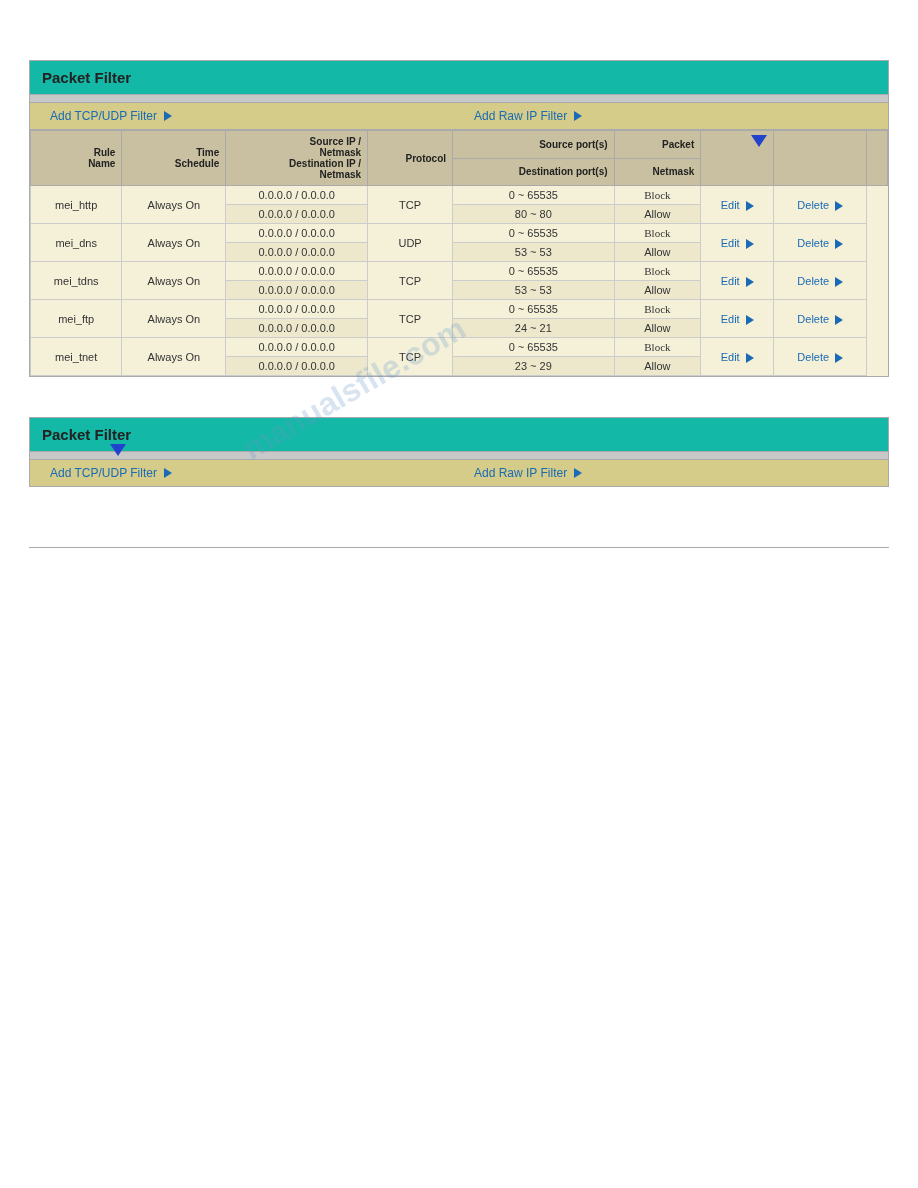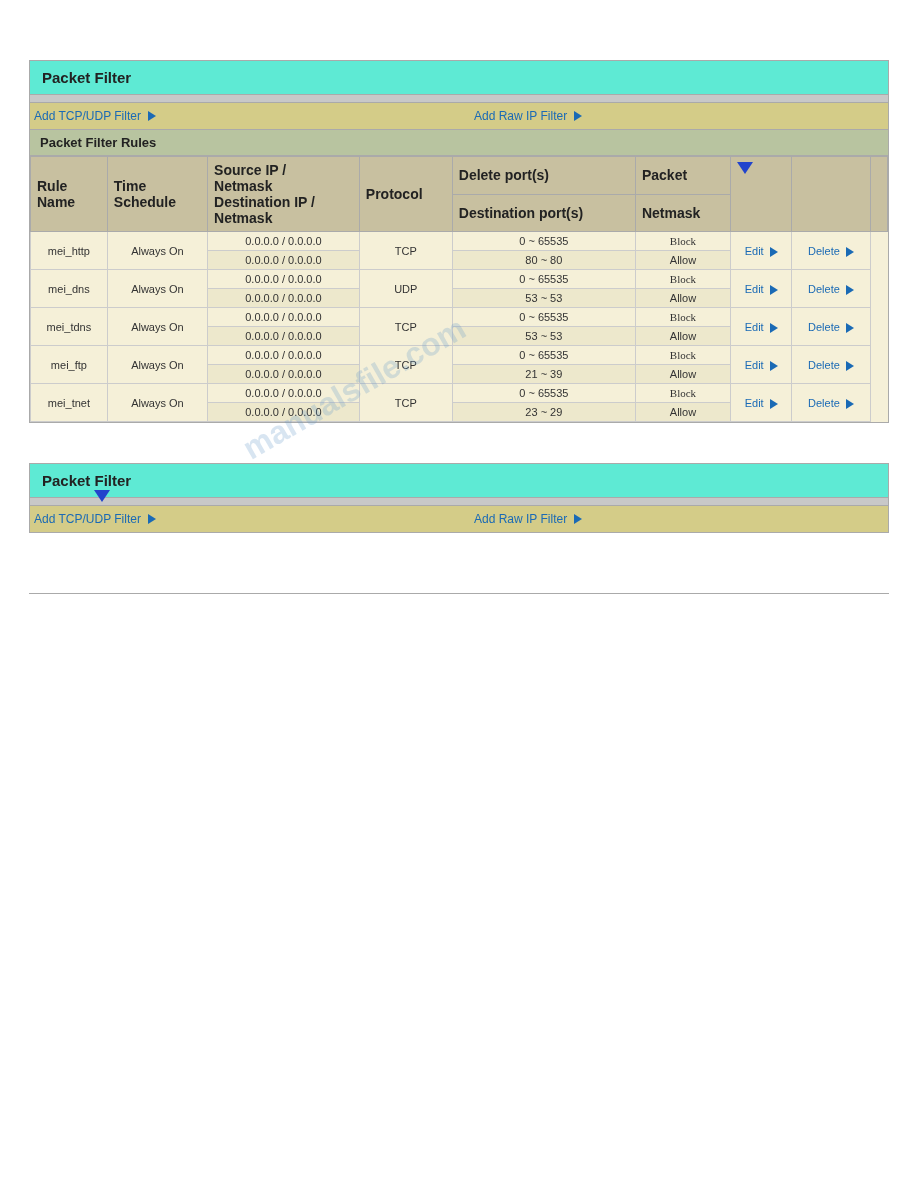--- a/index.html
+++ b/index.html
@@ -12,42 +12,42 @@
     }
 
     .page-wrapper {
       max-width: 860px;
       margin: 0 auto;
       padding-top: 40px;
     }
 
     
     .section-title {
-      background: #5eead4;
+      background: #14b8a6;
       border: 1px solid #aaa;
       padding: 8px 12px;
       font-size: 15px;
       font-weight: bold;
       color: #222;
     }
 
     
     .gray-bar {
       background: #c8c8c8;
       height: 8px;
       border: 1px solid #aaa;
       border-top: none;
     }
 
     
     .add-filter-bar {
       background: #d4cc88;
       border: 1px solid #aaa;
       border-top: none;
-      padding: 6px 4px;
+      padding: 6px 20px;
       display: flex;
       align-items: center;
       gap: 10px;
     }
 
     .add-filter-bar .left-link {
       flex: 1;
     }
 
     .add-filter-bar .right-link {
@@ -94,25 +94,25 @@
     }
 
     table.packet-table {
       width: 100%;
       border-collapse: collapse;
       background: #f5f0d8;
     }
 
     table.packet-table th {
       background: #c8c0a0;
-      text-align: left;
+      text-align: right;
       padding: 5px 6px;
       border: 1px solid #aaa;
       font-weight: bold;
-      font-size: 14px;
+      font-size: 10px;
       color: #222;
     }
 
     table.packet-table td {
       text-align: center;
       padding: 3px 6px;
       border: 1px solid #ccc;
       font-size: 11px;
       vertical-align: middle;
     }
@@ -200,30 +200,29 @@
       </div>
       <div class="right-link">
         <a class="link-blue">
           <span>Add Raw IP Filter</span>
           <span class="arrow-right"></span>
         </a>
       </div>
     </div>
 
     <div class="rules-container">
-      <div class="rules-title-bar">Packet Filter Rules</div>
 
       <table class="packet-table">
         <thead>
           <tr>
             <th rowspan="2">Rule<br>Name</th>
             <th rowspan="2">Time<br>Schedule</th>
             <th rowspan="2">Source IP /<br>Netmask<br>Destination IP /<br>Netmask</th>
             <th rowspan="2">Protocol</th>
-            <th>Delete port(s)</th>
+            <th>Source port(s)</th>
             <th>Packet</th>
             <th rowspan="2" style="vertical-align:top; padding-top:4px;">
               <div class="arrow-down-blue"></div>
             </th>
             <th rowspan="2" style="background:#c8c0a0;"></th>
             <th rowspan="2" style="background:#c8c0a0;"></th>
           </tr>
           <tr>
             <th>Destination port(s)</th>
             <th>Netmask</th>
@@ -284,21 +283,21 @@
             <td rowspan="2">Always On</td>
             <td>0.0.0.0 / 0.0.0.0</td>
             <td rowspan="2">TCP</td>
             <td>0 ~ 65535</td>
             <td class="status-block">Block</td>
             <td rowspan="2"><a class="edit-btn">Edit <span class="arrow-right"></span></a></td>
             <td rowspan="2"><a class="delete-btn">Delete <span class="arrow-right"></span></a></td>
           </tr>
           <tr>
             <td>0.0.0.0 / 0.0.0.0</td>
-            <td>21 ~ 39</td>
+            <td>24 ~ 21</td>
             <td class="status-allow">Allow</td>
           </tr>
 
           <tr>
             <td rowspan="2">mei_tnet</td>
             <td rowspan="2">Always On</td>
             <td>0.0.0.0 / 0.0.0.0</td>
             <td rowspan="2">TCP</td>
             <td>0 ~ 65535</td>
             <td class="status-block">Block</td>

